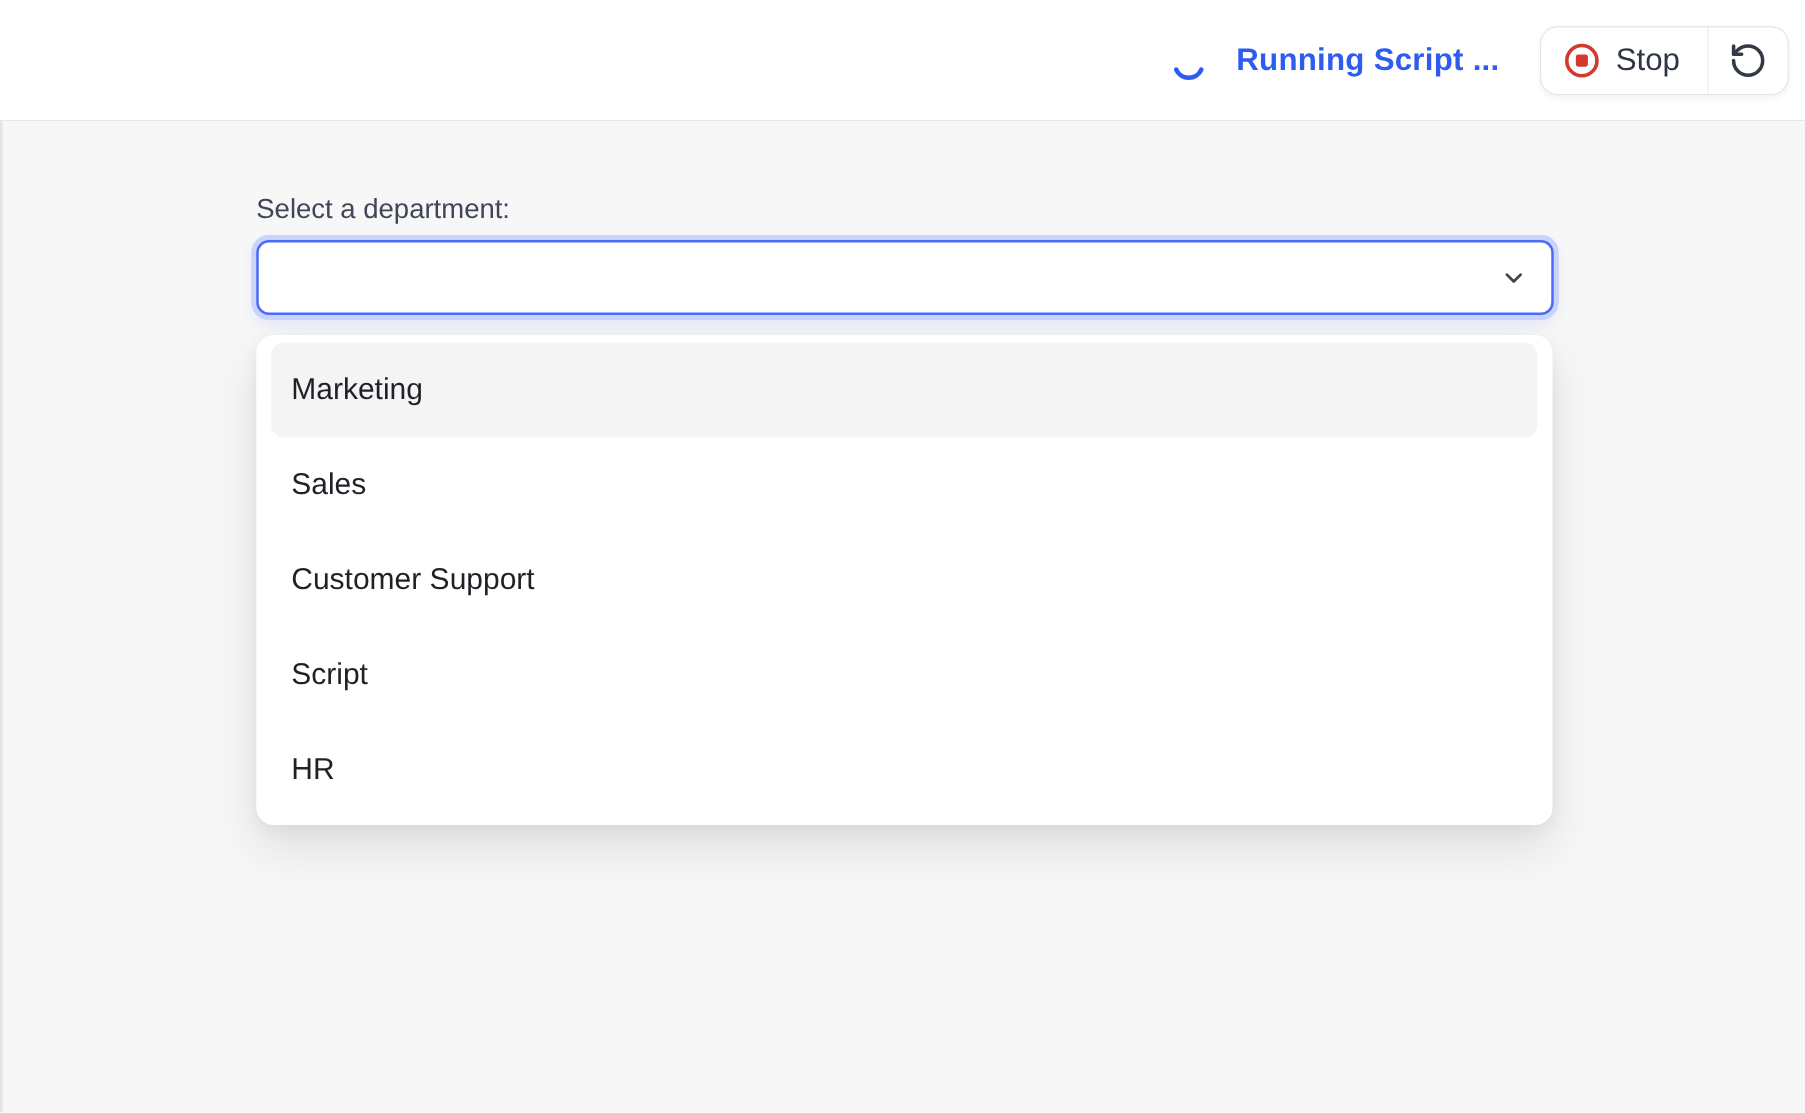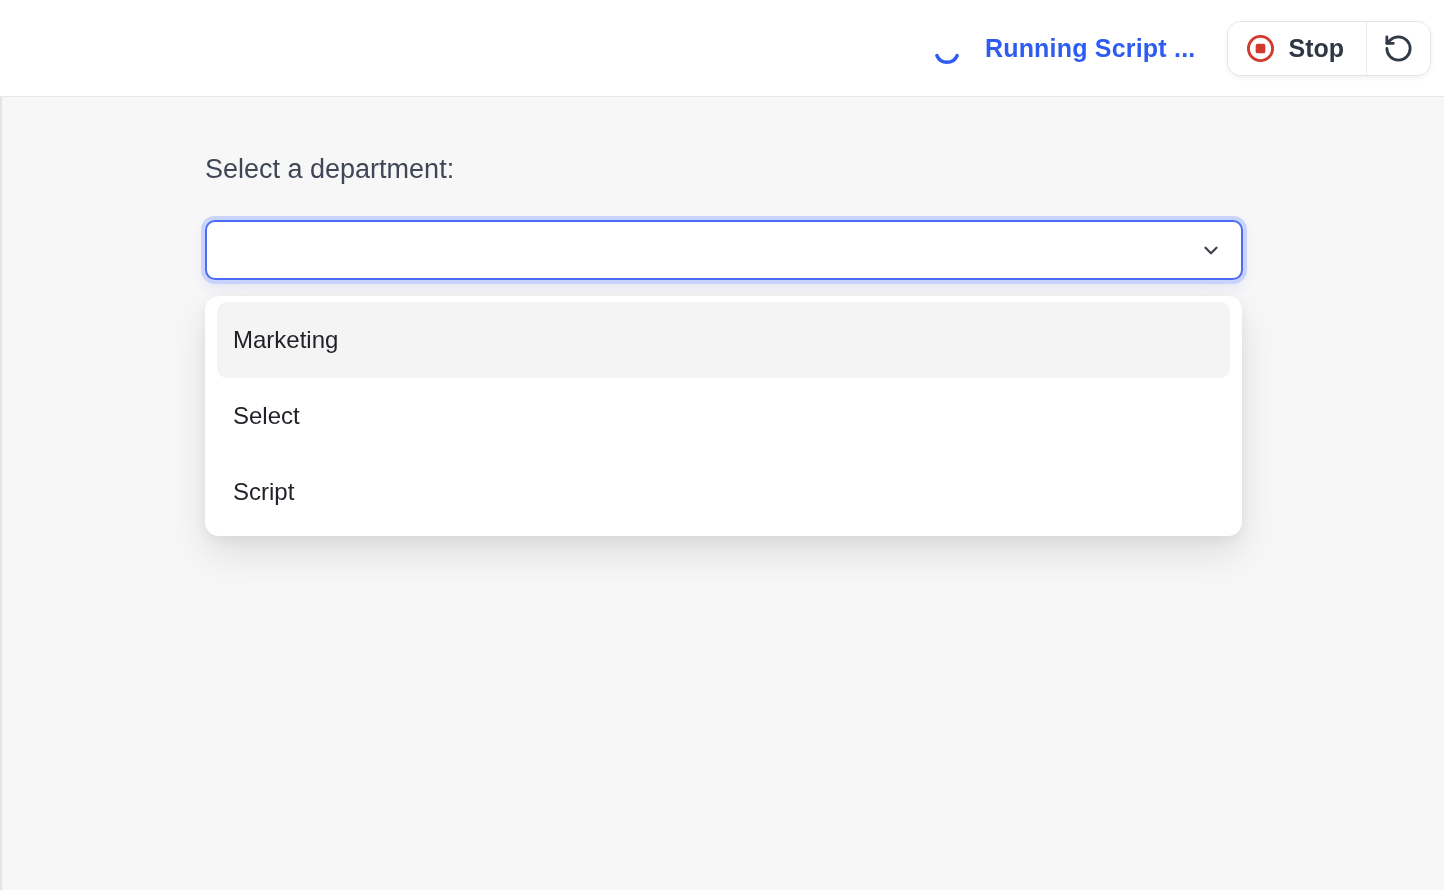--- a/index.html
+++ b/index.html
@@ -42,21 +42,21 @@
     border-radius: 14px;
     box-shadow: 0 2px 5px rgba(0,0,0,0.06);
     overflow: hidden;
   }
   .stop-btn {
     display: flex;
     align-items: center;
     gap: 13px;
     padding: 0 22px 0 18px;
     font-size: 25px;
-    font-weight: 700;
+    font-weight: 400;
     color: #2f3744;
     cursor: pointer;
     background: #fff;
     border: none;
   }
   .btn-divider { width: 1px; background: #e9e9eb; }
   .reset-btn {
     width: 63px;
     display: flex;
     align-items: center;
@@ -67,23 +67,23 @@
   }
 
   
   .content {
     height: 793px;
     background: #f7f7f8;
     border-left: 2px solid #e4e4e7;
     padding: 57px 0 0 203px;
   }
   .field-label {
-    font-size: 27px;
+    font-size: 22px;
     color: #3f4655;
-    margin-bottom: 35px;
+    margin-bottom: 12px;
   }
   .select-box {
     width: 1038px;
     height: 60px;
     background: #ffffff;
     border: 2px solid #4c6cf6;
     border-radius: 10px;
     box-shadow: 0 0 0 4px #c9d3fc, 0 6px 14px rgba(60,90,220,0.12);
     display: flex;
     align-items: center;
@@ -148,16 +148,18 @@
 
   <div class="select-box">
     <span class="select-value"></span>
     <svg width="22" height="22" viewBox="0 0 24 24">
       <polyline points="6 9.5 12 15.5 18 9.5" fill="none" stroke="#3f4049" stroke-width="2.4" stroke-linecap="round" stroke-linejoin="round"></polyline>
     </svg>
   </div>
 
   <div class="dropdown" id="dropdown">
       <div class="option highlighted">Marketing</div>
-      <div class="option">Select</div>
+      <div class="option">Sales</div>
+      <div class="option">Customer Support</div>
       <div class="option">Script</div>
+      <div class="option">HR</div>
     </div>
 </main>
 
 </body></html>

